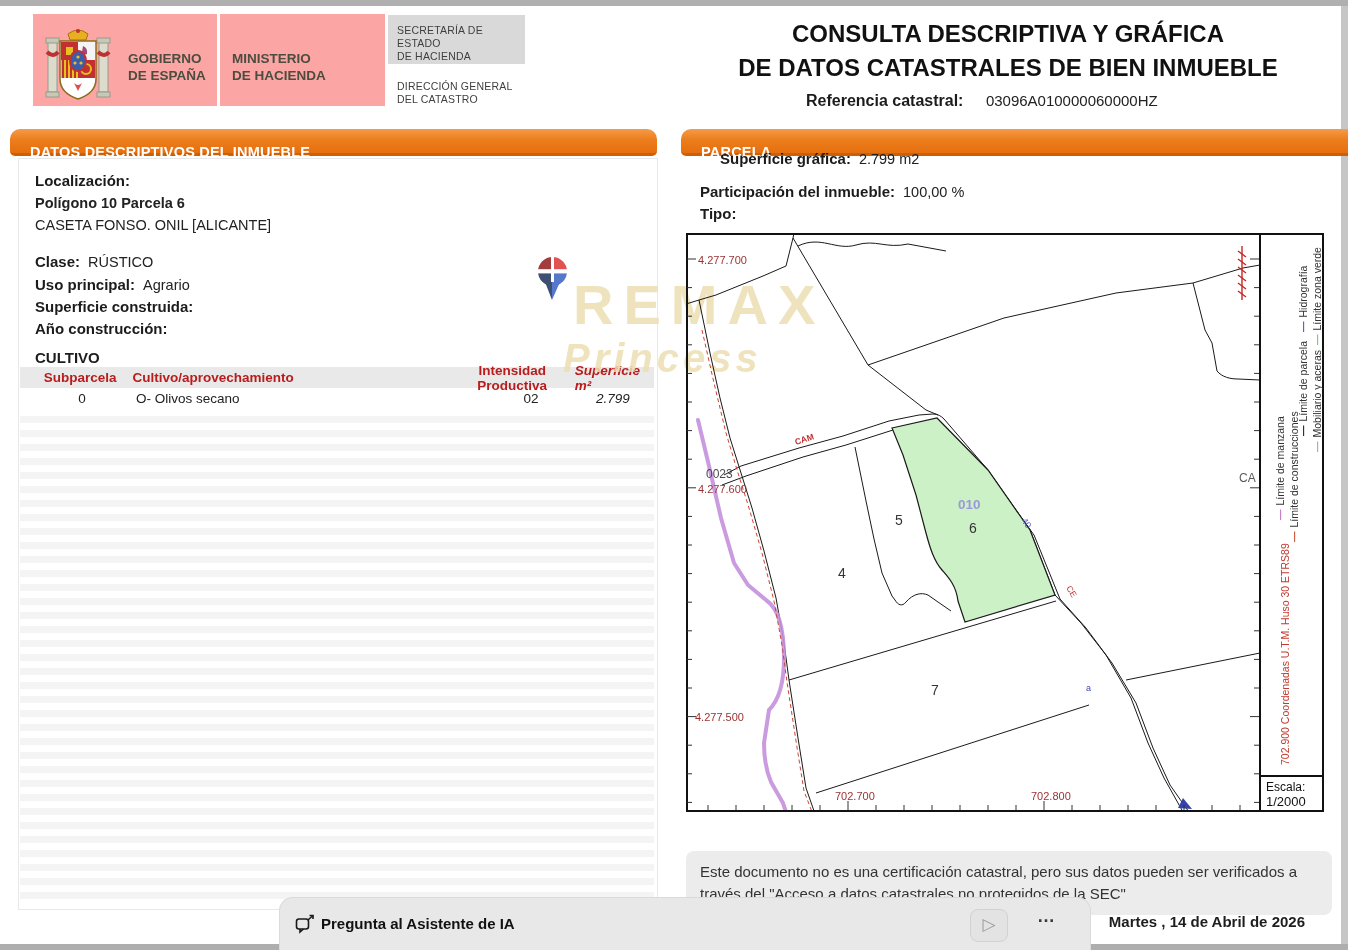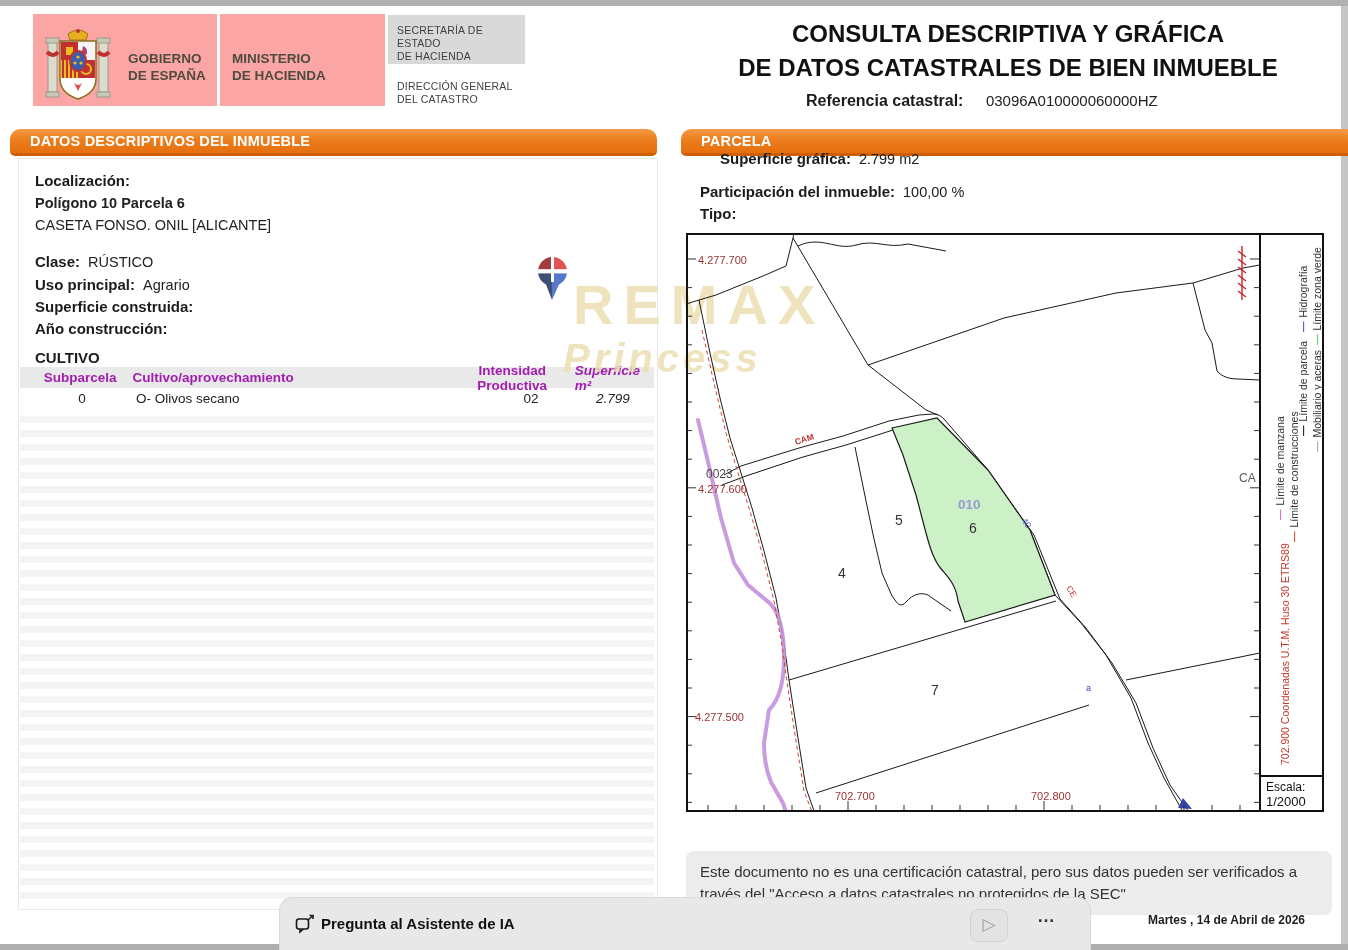--- a/index.html
+++ b/index.html
@@ -10,29 +10,29 @@
   .logo-block{left:33px;top:14px;width:352px;height:92px;background:#fca5a5;}
   .logo-div{left:217px;top:14px;width:3px;height:104px;background:#fff;}
   .gov-txt{font-size:13.5px;font-weight:bold;color:#4c4c3f;line-height:17px;}
   .gray-box{left:388px;top:15px;width:137px;height:49px;background:#d9d9d9;}
   .min-note{font-size:10.5px;color:#3f3f3f;line-height:13px;letter-spacing:.2px;}
   .title{width:640px;left:688px;text-align:center;font-weight:bold;font-size:24px;color:#111;}
   .ref-label{font-weight:bold;font-size:16px;}
   .ref-value{font-size:15px;color:#222;}
   
   .obar{height:24px;background:linear-gradient(180deg,#f59b47 0%,#ec7d1d 45%,#e66f0e 100%);border-bottom:3px solid #cf5f05;border-radius:10px 10px 5px 5px;}
-  .obar span{display:block;padding:4px 0 0 20px;color:#fff;font-weight:bold;font-size:14.5px;letter-spacing:.2px;}
+  .obar span{display:block;padding:15px 0 0 20px;color:#fff;font-weight:bold;font-size:14.5px;letter-spacing:.2px;}
   
   .content-box{left:18px;top:158px;width:638px;height:750px;background:#fff;border:1px solid #e8e8e8;}
   .lbl{font-weight:bold;font-size:15px;color:#1c1c1c;}
   .val{font-size:14.5px;color:#222;margin-left:8px;}
   .plain{font-size:14.5px;color:#222;}
   .tbl{left:20px;top:367px;width:634px;font-size:13.5px;}
   .trow{display:flex;align-items:center;height:21px;padding:0 14px 0 16px;}
-  .thead{background:#e9e9e9;font-weight:bold;color:#a21caf;}
+  .thead{background:#e9e9e9;font-weight:bold;color:#b91c1c;}
   .c1{width:92px;text-align:center;}
   .c2{width:330px;text-align:left;padding-left:8px;}
   .c3{width:130px;text-align:center;}
   .c4{flex:1;text-align:left;font-style:italic;}
   .stripes{left:20px;top:409px;width:634px;height:497px;background:repeating-linear-gradient(180deg,#ffffff 0 7px,#f4f4f4 7px 14px);}
   
   .wm{color:rgba(235,222,178,0.85);font-weight:bold;pointer-events:none;z-index:6;}
   
   .map-wrap{left:686px;top:233px;width:638px;height:579px;background:#fff;z-index:4;}
   .map-svg{position:absolute;left:686px;top:233px;z-index:8;}
@@ -44,21 +44,21 @@
   .rrow{left:700px;}
   
   .disclaimer{left:686px;top:851px;width:618px;background:#ececec;border-radius:8px;padding:10px 14px;font-size:15px;line-height:1.45;color:#333;}
   
   .ai-bar{left:279px;top:897px;width:810px;height:53px;background:#e8e8e8;border:1px solid #dadada;border-bottom:none;border-radius:14px 14px 0 0;z-index:10;}
   .ai-label{font-weight:bold;font-size:15px;color:#111;}
   .ai-input{position:absolute;left:269px;top:6px;width:462px;height:40px;background:#fff;border:1px solid #cfcfcf;border-radius:21px;font-family:"Liberation Sans",sans-serif;font-size:15px;color:#333;padding:0 60px 0 18px;box-sizing:border-box;outline:none;}
   .ai-input::placeholder{color:#a9a9a9;}
   .send-btn{position:absolute;left:690px;top:11px;width:36px;height:31px;background:#e3e3e3;border:1px solid #d2d2d2;border-radius:8px;color:#9a9a9a;font-size:17px;text-align:center;line-height:29px;}
   .dots{position:absolute;left:757px;top:8px;font-size:18px;font-weight:bold;color:#3a3a3a;letter-spacing:1px;}
-  .date{left:1100px;top:913px;width:205px;text-align:right;font-size:12px;font-weight:600;color:#1e1e1e;}
+  .date{left:1100px;top:913px;width:205px;text-align:right;font-size:15px;font-weight:600;color:#1e1e1e;}
 </style>
 </head>
 <body>
 
 <div class="abs edge" style="left:0;top:0;width:1348px;height:6px;"></div>
 <div class="abs edge" style="left:0;top:944px;width:1348px;height:6px;background:#aeaeae;"></div>
 <div class="abs edge" style="left:1341px;top:6px;width:7px;height:938px;background:#c6c6c6;"></div>
 
 <div class="abs logo-block">
   <svg class="abs" style="left:12px;top:14px;" width="66" height="78" viewBox="0 0 66 78">

